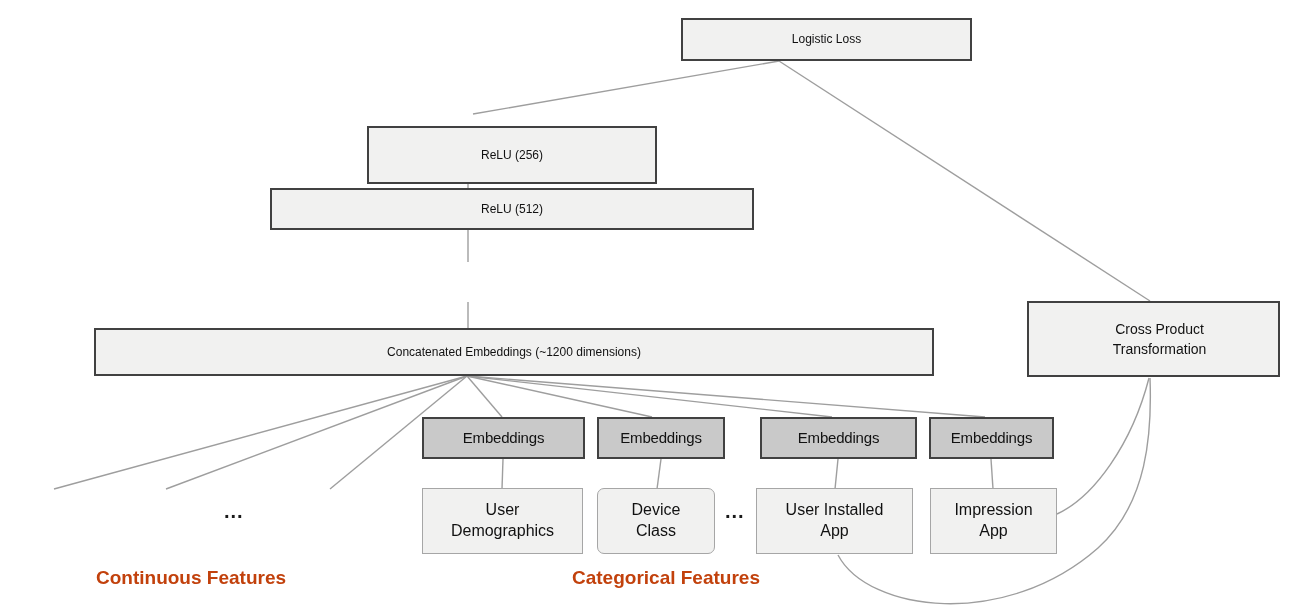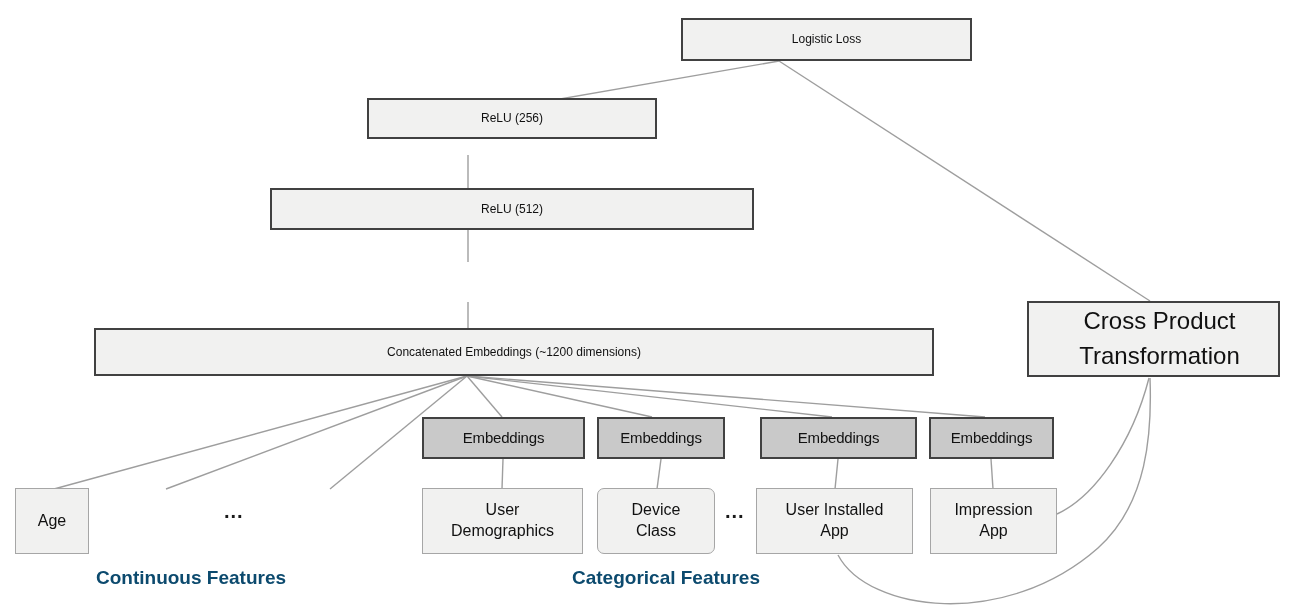--- a/index.html
+++ b/index.html
@@ -38,36 +38,36 @@
     align-items:center;
     justify-content:center;
     text-align:center;
     box-sizing:border-box;
     background:var(--box-fill-light);
     border:2px solid var(--border-dark);
     line-height:1.25;
   }
   .node .lbl{display:inline-block;}
   .node.big{font-size:12px;margin-left:44px;}
-  .node.cross{font-size:24px;line-height:1.45;padding-left:12px;}
+  .node.cross{font-size:14px;line-height:1.45;padding-left:12px;}
   .node.emb{
     background:var(--box-fill-dark);
     font-size:15px;
     letter-spacing:-0.2px;
   }
   .node.feature{
     border:1.5px solid var(--border-light);
     font-size:16px;
     line-height:1.3;
   }
   .section-label{
     position:absolute;
     font-size:19px;
     font-weight:bold;
-    color:#0c4a6e;
+    color:#c2410c;
     white-space:nowrap;
   }
   .dots{
     position:absolute;
     font-size:20px;
     font-weight:bold;
     letter-spacing:1px;
     color:#1a1a1a;
   }
 </style>
@@ -94,21 +94,21 @@
     <line class="connector" x1="838" y1="459" x2="835" y2="489"></line>
     <line class="connector" x1="991" y1="459" x2="993" y2="489"></line>
     <path class="connector" d="M 838,555 C 868,612 1005,630 1098,548 C 1148,503 1152,432 1150,378"></path>
     <path class="connector" d="M 1057,514 C 1094,497 1132,444 1149,378"></path>
   </svg>
 
   <div class="node big" style="left:637px;top:18px;width:291px;height:43px;">
     <span class="lbl">Logistic Loss</span>
   </div>
 
-  <div class="node big" style="left:323px;top:98px;width:290px;height:41px;">
+  <div class="node big" style="left:323px;top:126px;width:290px;height:58px;">
     <span class="lbl">ReLU (256)</span>
   </div>
 
   <div class="node big" style="left:226px;top:188px;width:484px;height:42px;">
     <span class="lbl">ReLU (512)</span>
   </div>
 
 
   <div class="node big" style="left:50px;top:328px;width:840px;height:48px;">
     <span class="lbl">Concatenated Embeddings (~1200 dimensions)</span>
@@ -124,23 +124,20 @@
   <div class="node emb" style="left:597px;top:417px;width:128px;height:42px;">
     <span class="lbl">Embeddings</span>
   </div>
   <div class="node emb" style="left:760px;top:417px;width:157px;height:42px;">
     <span class="lbl">Embeddings</span>
   </div>
   <div class="node emb" style="left:929px;top:417px;width:125px;height:42px;">
     <span class="lbl">Embeddings</span>
   </div>
 
-  <div class="node feature" style="left:15px;top:488px;width:74px;height:66px;">
-    <span class="lbl">Age</span>
-  </div>
 
 
   <div class="dots" style="left:224px;top:500px;">...</div>
 
 
   <div class="node feature" style="left:422px;top:488px;width:161px;height:66px;">
     <span class="lbl" style="max-width:130px;">User Demographics</span>
   </div>
 
   <div class="node feature" style="left:597px;top:488px;width:118px;height:66px;border-radius:7px;">

